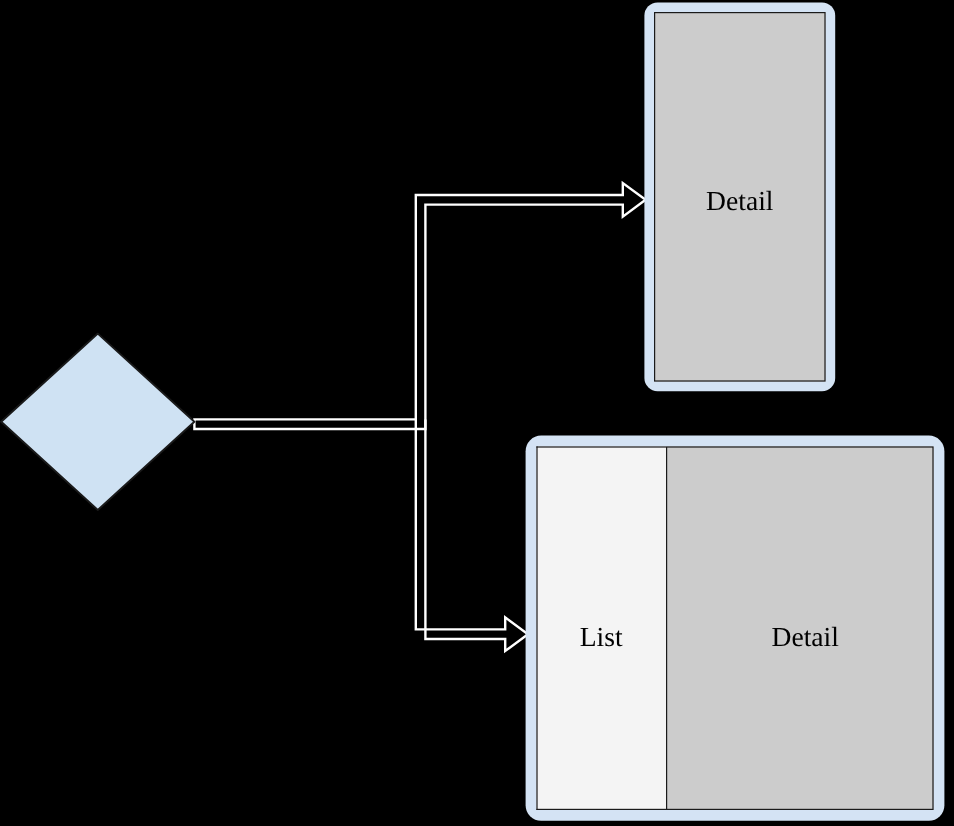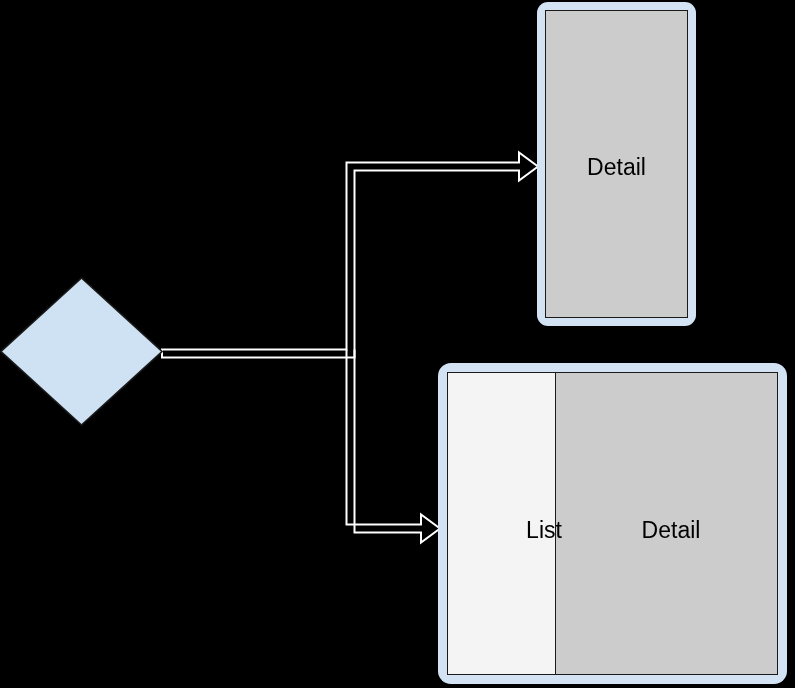--- a/index.html
+++ b/index.html
@@ -26,21 +26,21 @@
     height: 688px;
   }
   .node-label {
     position: absolute;
     color: #000000;
     font-size: 23px;
     line-height: 27px;
     text-align: center;
     white-space: pre-line;
     pointer-events: none;
-    font-family: Liberation Sans, sans-serif;
+    font-family: Liberation Serif, serif;
   }
   
   #diamond-shape {
     position: absolute;
     left: 0px;
     top: 277px;
     width: 163px;
     height: 149px;
   }
   #diamond-label {
@@ -97,21 +97,20 @@
     flex: 1 1 auto;
     height: 100%;
     background: #cccccc;
     border: 1px solid #1a1a1a;
     box-sizing: border-box;
   }
   #bottom-window-list-label {
     left: 447px;
     top: 517px;
     width: 108px;
-    margin-left: 43px;
   }
   #bottom-window-detail-label {
     left: 555px;
     top: 517px;
     width: 232px;
   }
 </style>
 </head>
 <body>
 

